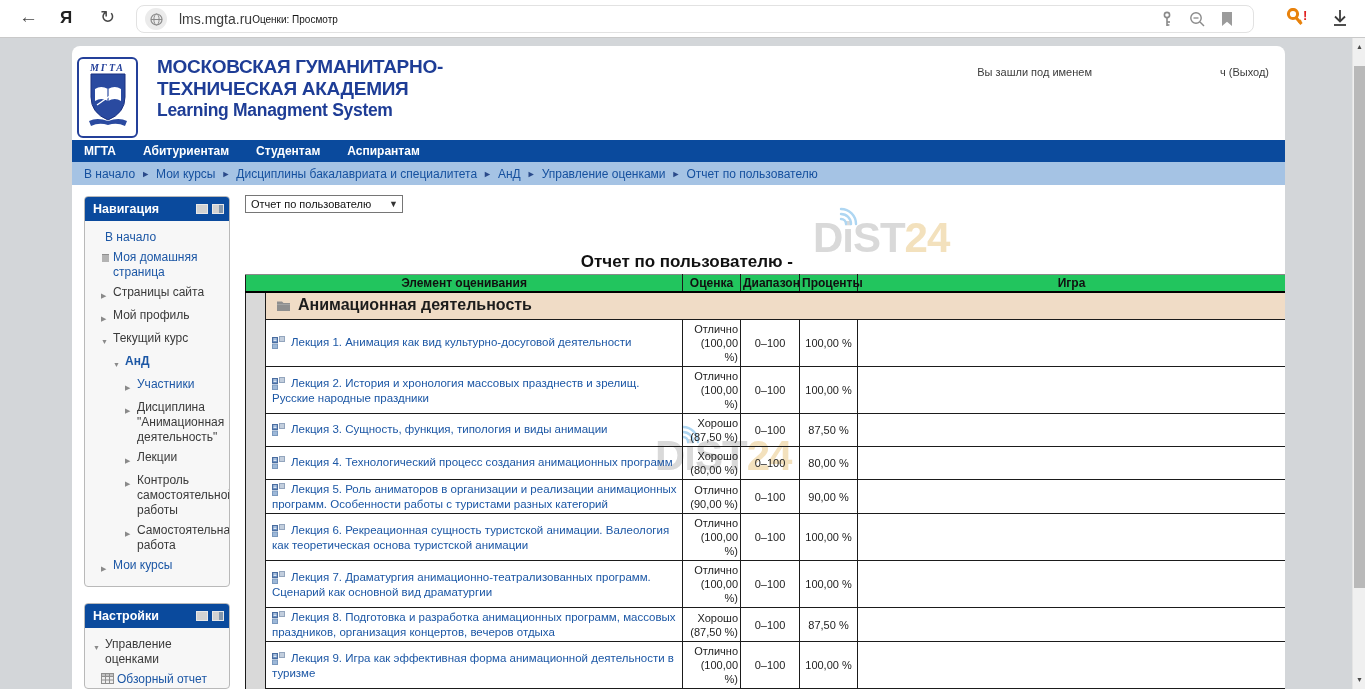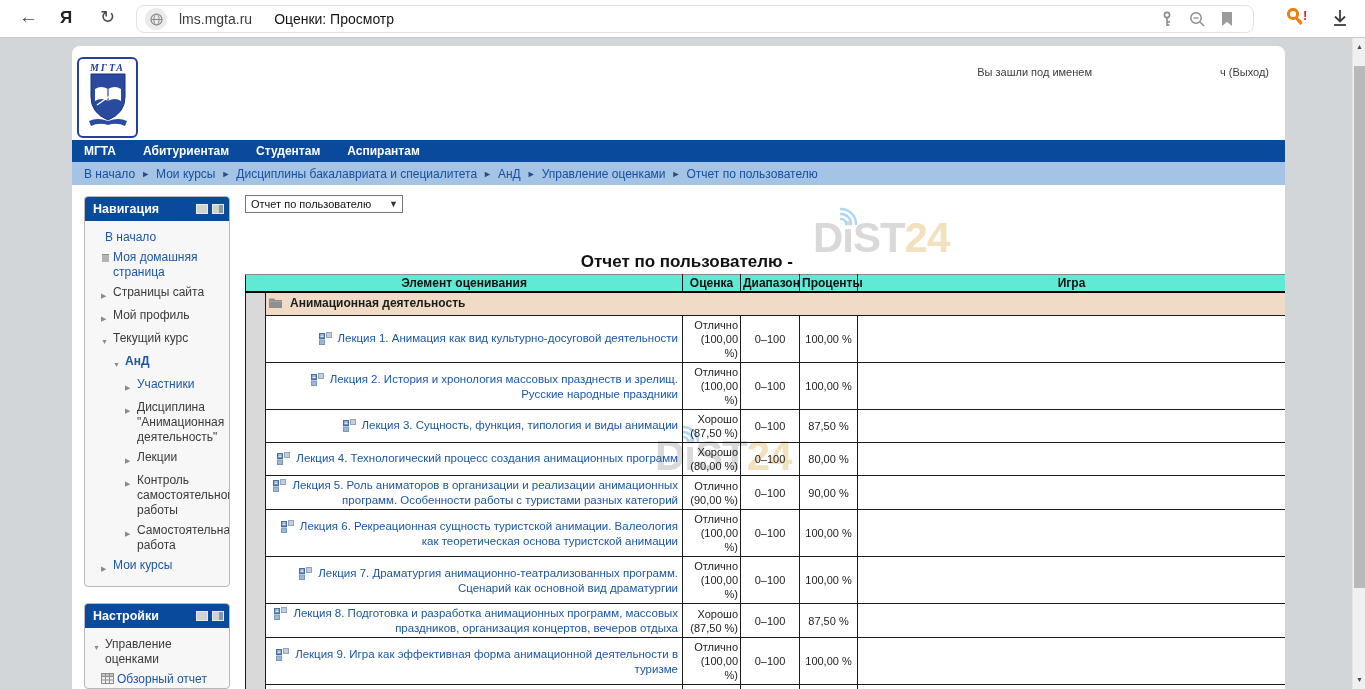--- a/index.html
+++ b/index.html
@@ -15,21 +15,21 @@
 
   
   .chrome{position:absolute;left:0;top:0;width:1365px;height:38px;background:#fff;border-bottom:1px solid #c9c9c9;z-index:50;}
   .chrome .nav-ic{position:absolute;top:7px;font-size:18px;color:#474747;cursor:pointer;}
   .chrome .back{left:19px;top:6px;font-size:19px;}
   .chrome .ybrand{position:absolute;left:60px;top:8px;font-size:17px;font-weight:bold;color:#222;cursor:pointer;}
   .chrome .reload{left:100px;top:6px;font-size:18px;}
   .urlbar{position:absolute;left:136px;top:5px;width:1118px;height:28px;border:1px solid #e2e2e2;border-radius:8px;background:#fff;display:flex;align-items:center;}
   .globe{width:22px;height:22px;border-radius:50%;background:#ebebeb;margin-left:8px;display:flex;align-items:center;justify-content:center;flex:0 0 auto;}
   .url{margin-left:12px;font-size:14px;color:#3c3c3c;}
-  .ptitle{margin-left:22px;font-size:14px;color:#151515;}
+  .ptitle{font-size:10px;color:#151515;}
   .bar-icons{margin-left:auto;display:flex;align-items:center;gap:15px;padding-right:20px;}
   .bar-icons span{display:inline-flex;cursor:pointer;}
   .pw-alert{position:absolute;left:1286px;top:8px;cursor:pointer;}
   .dl{position:absolute;left:1330px;top:8px;cursor:pointer;}
 
   
   .page{position:absolute;left:2px;top:39px;width:1365px;height:650px;background:var(--page-bg);}
   .card{position:absolute;left:70px;top:7px;width:1213px;height:643px;background:#fff;border-radius:8px 8px 0 0;overflow:hidden;}
 
   
@@ -75,26 +75,26 @@
   .heading{margin-top:2px;height:46px;display:flex;align-items:center;justify-content:center;gap:20px;}
   .pg-title{font-size:17px;font-weight:bold;color:#111;margin-top:47px;}
   .wm{position:relative;font-size:42px;font-weight:bold;letter-spacing:-1px;line-height:1;white-space:nowrap;}
   .wm .wg{color:var(--wm-gray);} .wm .wt{color:var(--wm-tan);}
   .wm svg{position:absolute;left:24px;top:-13px;}
   .wm2{position:absolute;left:410px;top:240px;z-index:1;}
 
   
   table.grades{position:relative;z-index:2;border-collapse:collapse;width:1040px;margin-top:13px;table-layout:fixed;}
   .grades th,.grades td{border:1px solid #1b1b1b;}
-  .grades th{font-size:12px;font-weight:bold;color:#111;text-align:center;padding:1px 2px;border-top:1px solid #8a8a8a;border-bottom:2px solid #000;background:#5eead4;}
+  .grades th{font-size:12px;font-weight:bold;color:#111;text-align:center;padding:1px 2px;border-top:1px solid #8a8a8a;border-bottom:2px solid #000;background:#22c55e;}
   .grades td{font-size:11px;color:#1c1c1c;vertical-align:middle;}
   td.spacer{background:var(--spacer-gray);}
-  td.category{background:var(--category-bg);font-size:12px;font-weight:bold;padding:3px 2px;}
+  td.category{background:var(--category-bg);font-size:16px;font-weight:bold;padding:3px 10px;}
   td.category .f-ic{display:inline-block;vertical-align:-2px;margin-right:7px;}
-  td.c-name{padding:3px 4px 3px 6px;text-align:right;}
+  td.c-name{padding:3px 4px 3px 6px;}
   td.c-name .row-icon{display:inline-block;vertical-align:-3px;margin-right:6px;}
   .item-link{font-size:11.5px;color:var(--link-blue);text-decoration:none;cursor:pointer;}
   td.c-grade{text-align:right;padding:2px 2px;line-height:14px;}
   td.c-range,td.c-pct{text-align:center;}
 
   
   .scrollbar{position:absolute;left:1352px;top:38px;width:13px;height:651px;background:#f0f0f0;border-left:1px solid #e4e4e4;}
   .sb-arrow{position:absolute;left:0;width:13px;height:14px;color:#4a4a4a;font-size:7px;text-align:center;line-height:14px;cursor:pointer;}
   .sb-up{top:2px;} .sb-down{bottom:2px;}
   .sb-thumb{position:absolute;left:1px;top:28px;width:11px;height:522px;background:#b9b9b9;cursor:pointer;}
@@ -164,20 +164,25 @@
       <div class="logo-box">
         <span class="logo-txt">МГТА</span>
         <svg width="42" height="56" viewBox="0 0 42 56">
           <path d="M4 1 H38 V24 Q38 40 21 47 Q4 40 4 24 Z" fill="#2a4aa0" stroke="#1a3080"></path>
           <path d="M8 16 Q14 12 21 16 Q28 12 34 16 L34 28 Q28 24 21 28 Q14 24 8 28 Z" fill="#fff"></path>
           <line x1="21" y1="16" x2="21" y2="28" stroke="#2a4aa0" stroke-width="1.2"></line>
           <line x1="10" y1="32" x2="30" y2="18" stroke="#fff" stroke-width="1.4"></line>
           <path d="M2 48 Q10 44 21 48 Q32 44 40 48 L38 53 Q30 49 21 52 Q12 49 4 53 Z" fill="#2a4aa0"></path>
         </svg>
       </div>
+      <div class="hdr-title">
+        <div class="l1">МОСКОВСКАЯ ГУМАНИТАРНО-</div>
+        <div class="l2">ТЕХНИЧЕСКАЯ АКАДЕМИЯ</div>
+        <div class="l3">Learning Managment System</div>
+      </div>
       <div class="login">
         <span>Вы зашли под именем</span>
         <span class="gap"></span>
         <span>ч (Выход)</span>
       </div>
 
       <div class="navbar" id="navbar">
           <span class="nav-item">МГТА</span>
           <span class="nav-item">Абитуриентам</span>
           <span class="nav-item">Студентам</span>

